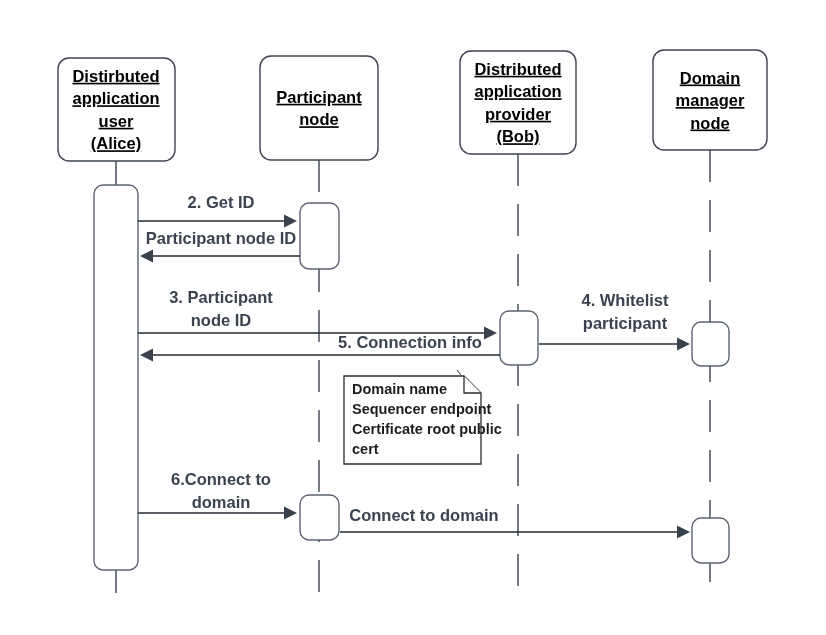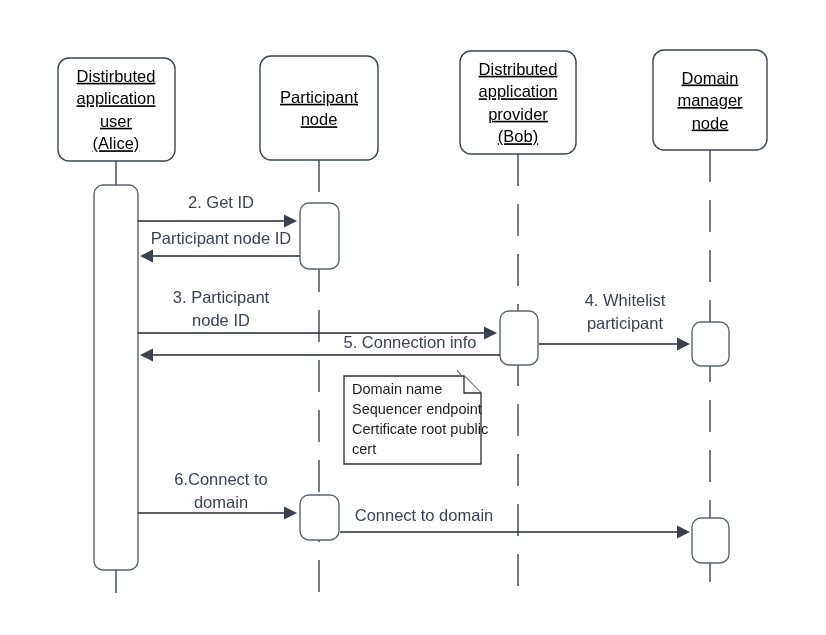--- a/index.html
+++ b/index.html
@@ -11,20 +11,21 @@
     width: 826px;
     height: 635px;
     font-family: "Liberation Sans", sans-serif;
     overflow: hidden;
   }
   #diagram-root {
     position: relative;
     width: 826px;
     height: 635px;
     background: #ffffff;
+    font-weight: bold;
   }
   svg#seq-svg {
     display: block;
     width: 826px;
     height: 635px;
   }
   .lifeline-box {
     fill: #ffffff;
     stroke: #3d4450;
     stroke-width: 1.4;

